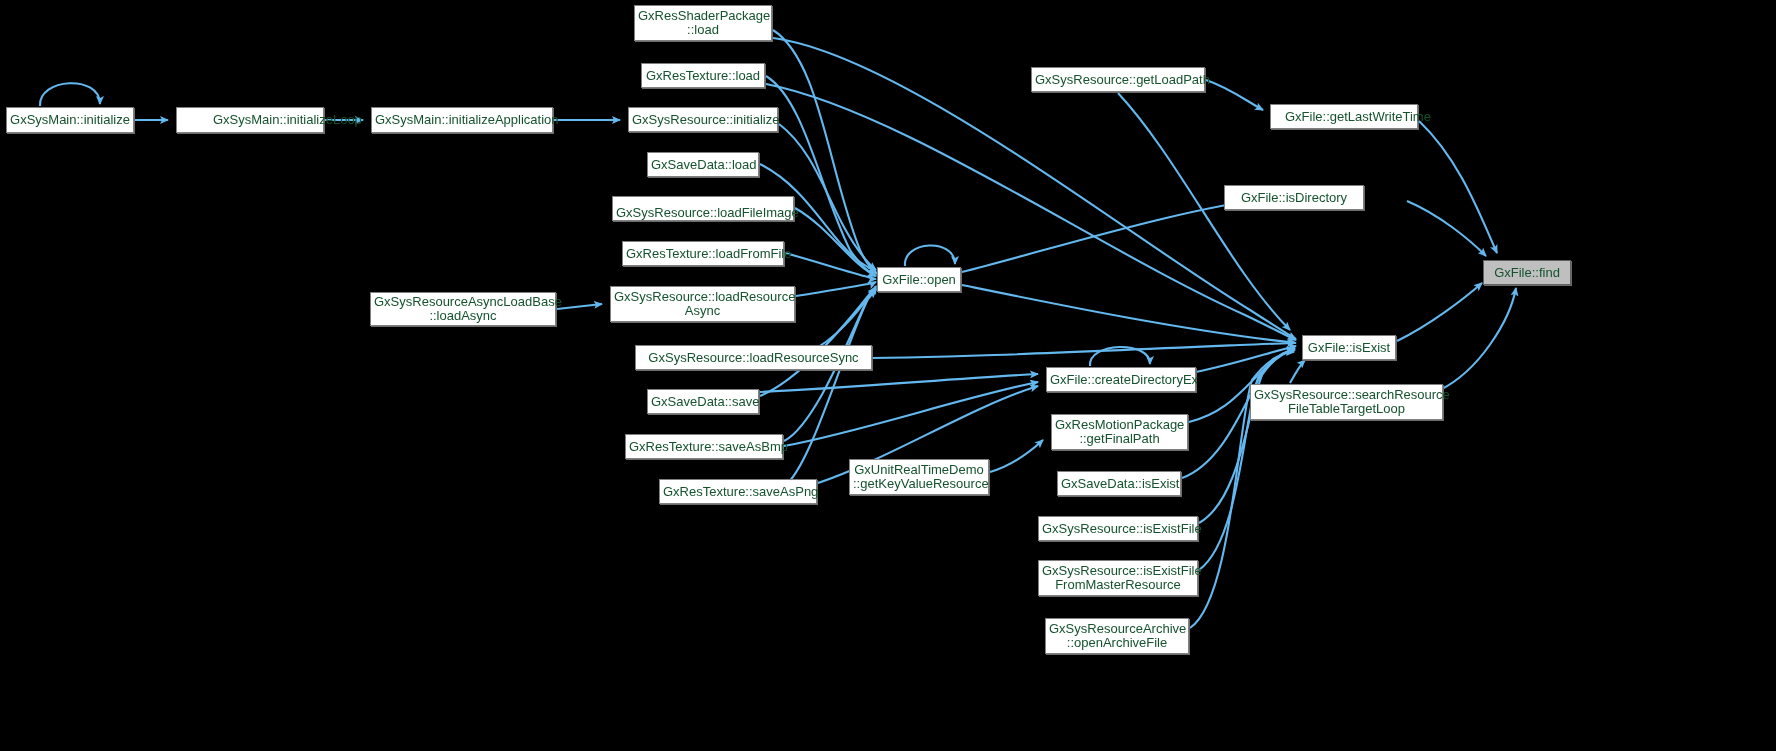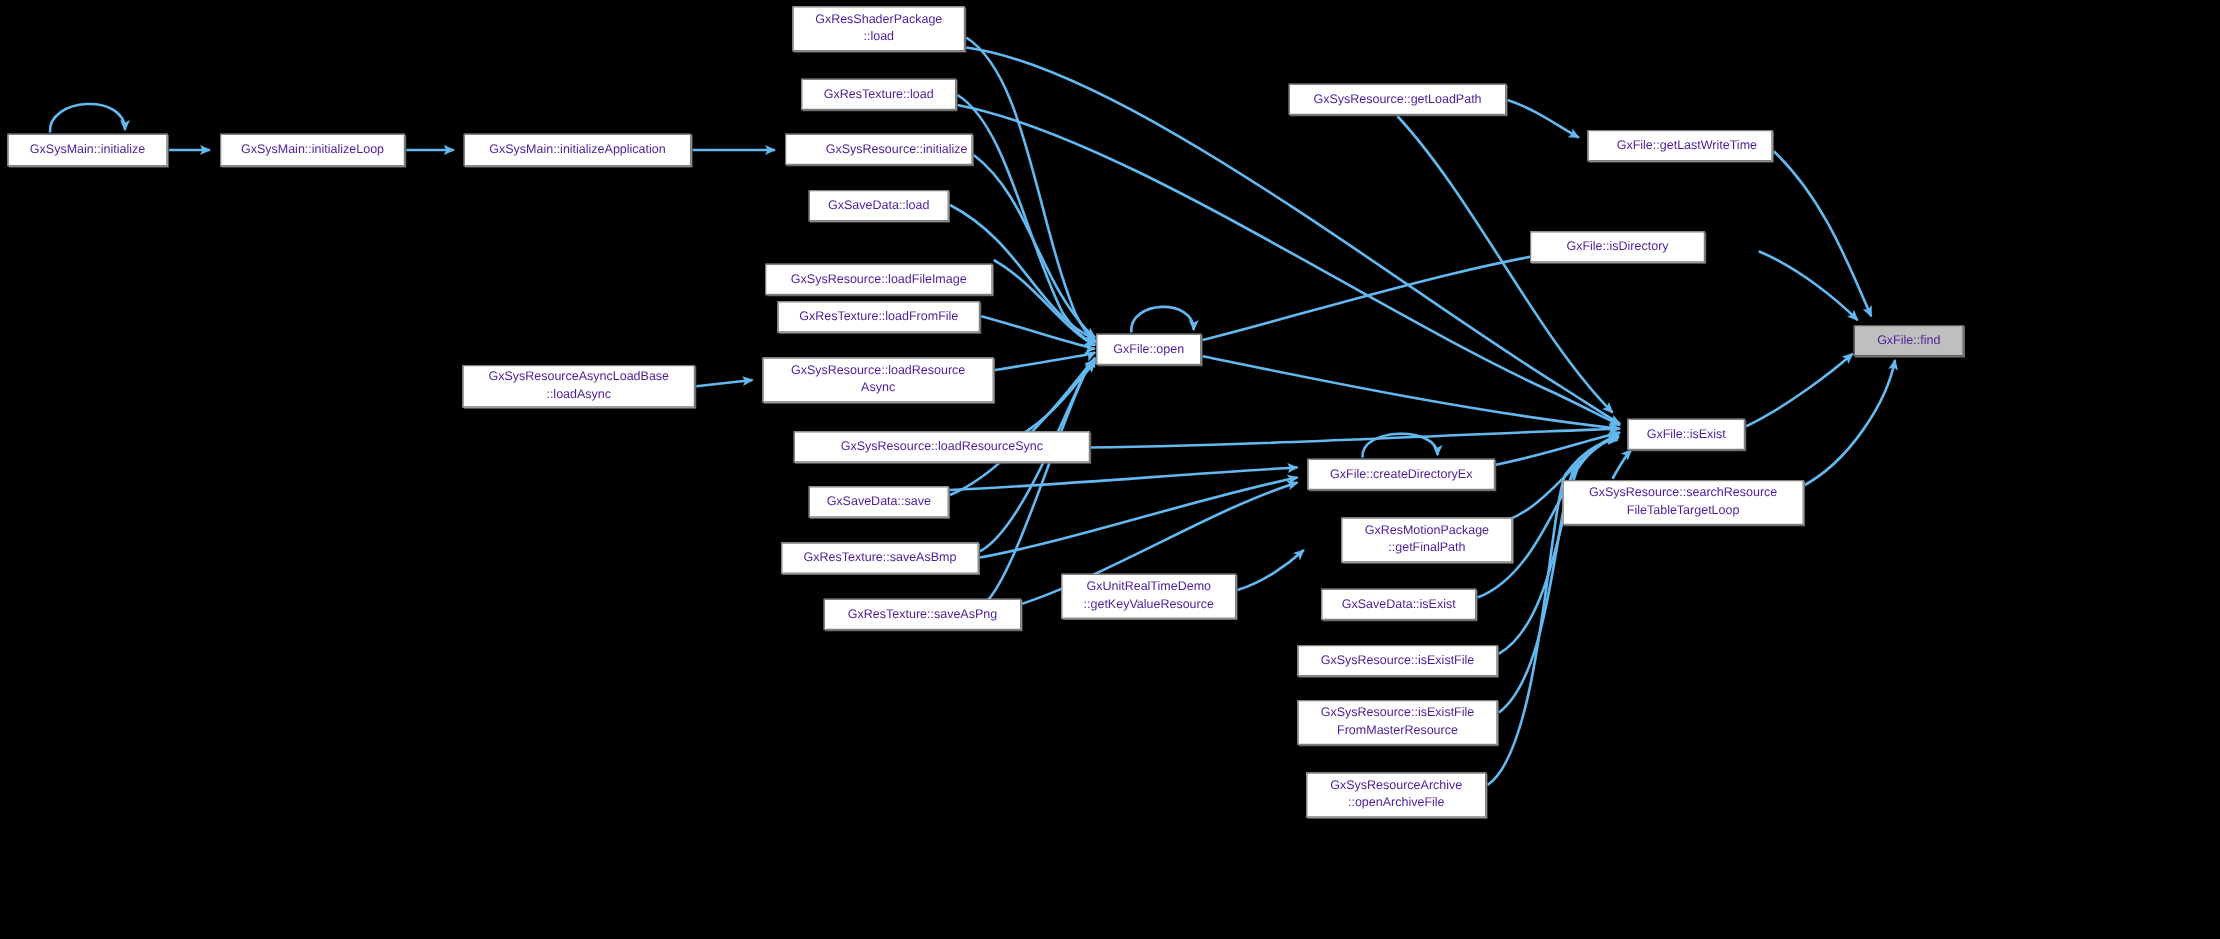--- a/index.html
+++ b/index.html
@@ -20,22 +20,22 @@
     left: 0;
     top: 0;
     width: 1776px;
     height: 751px;
   }
   .node {
     position: absolute;
     box-sizing: border-box;
     background: #ffffff;
     border: 1px solid #808080;
-    color: #4c1d95;
-    font-size: 10px;
+    color: #14532d;
+    font-size: 13px;
     line-height: 14px;
     text-align: center;
     display: flex;
     align-items: center;
     justify-content: center;
     white-space: pre-line;
     letter-spacing: 0px;
     z-index: 5;
     box-shadow: 1px 1px 0 0 #6b6b6b;
   }
@@ -110,46 +110,46 @@
       <path d="M809,358 C900,360 1080,352 1240,345 C1270,344 1288,343 1295,343"></path>
       <path d="M760,392 C850,388 960,378 1038,374"></path>
       <path d="M784,446 C860,432 960,398 1038,382"></path>
       <path d="M784,492 C860,478 960,410 1038,386"></path>
       <path d="M990,472 C1010,466 1030,452 1043,440"></path>
     </g>
   </svg>
 
   <div id="node-layer">
       <div class="node" style="left: 6px; top: 107px; width: 128px; height: 26px;"><span class="node-label">GxSysMain::initialize</span></div>
-      <div class="node" style="left: 176px; top: 107px; width: 148px; height: 26px;"><span class="node-label">GxSysMain::initializeLoop</span></div>
+      <div class="node" style="left: 176px; top: 107px; width: 148px; height: 26px; padding-left: 33px;"><span class="node-label">GxSysMain::initializeLoop</span></div>
       <div class="node" style="left: 371px; top: 107px; width: 182px; height: 26px;"><span class="node-label">GxSysMain::initializeApplication</span></div>
       <div class="node" style="left: 370px; top: 292px; width: 186px; height: 34px;"><span class="node-label">GxSysResourceAsyncLoadBase
 ::loadAsync</span></div>
       <div class="node" style="left: 634px; top: 5px; width: 138px; height: 36px;"><span class="node-label">GxResShaderPackage
 ::load</span></div>
       <div class="node" style="left: 641px; top: 63px; width: 124px; height: 25px;"><span class="node-label">GxResTexture::load</span></div>
       <div class="node" style="left: 628px; top: 107px; width: 150px; height: 25px; text-align: right;"><span class="node-label">GxSysResource::initialize</span></div>
       <div class="node" style="left: 647px; top: 152px; width: 112px; height: 25px;"><span class="node-label">GxSaveData::load</span></div>
-      <div class="node" style="left: 612px; top: 211px; width: 182px; height: 25px;"><span class="node-label">GxSysResource::loadFileImage</span></div>
+      <div class="node" style="left: 612px; top: 196px; width: 182px; height: 25px; align-items: flex-end;"><span class="node-label">GxSysResource::loadFileImage</span></div>
       <div class="node" style="left: 622px; top: 241px; width: 162px; height: 25px;"><span class="node-label">GxResTexture::loadFromFile</span></div>
       <div class="node" style="left: 610px; top: 286px; width: 185px; height: 36px;"><span class="node-label">GxSysResource::loadResource
 Async</span></div>
       <div class="node" style="left: 601px; top: 345px; width: 237px; height: 25px; margin-left: 34px;"><span class="node-label">GxSysResource::loadResourceSync</span></div>
       <div class="node" style="left: 647px; top: 389px; width: 112px; height: 25px;"><span class="node-label">GxSaveData::save</span></div>
       <div class="node" style="left: 625px; top: 434px; width: 158px; height: 25px;"><span class="node-label">GxResTexture::saveAsBmp</span></div>
       <div class="node" style="left: 659px; top: 479px; width: 158px; height: 25px;"><span class="node-label">GxResTexture::saveAsPng</span></div>
       <div class="node" style="left: 849px; top: 459px; width: 140px; height: 36px;"><span class="node-label">GxUnitRealTimeDemo
 ::getKeyValueResource</span></div>
       <div class="node" style="left: 877px; top: 267px; width: 84px; height: 25px;"><span class="node-label">GxFile::open</span></div>
       <div class="node" style="left: 1031px; top: 67px; width: 174px; height: 25px;"><span class="node-label">GxSysResource::getLoadPath</span></div>
       <div class="node" style="left: 1270px; top: 104px; width: 148px; height: 25px; padding-left: 11px;"><span class="node-label">GxFile::getLastWriteTime</span></div>
       <div class="node" style="left: 1224px; top: 185px; width: 140px; height: 25px;"><span class="node-label">GxFile::isDirectory</span></div>
       <div class="node" style="left: 1302px; top: 335px; width: 94px; height: 25px;"><span class="node-label">GxFile::isExist</span></div>
       <div class="node" style="left: 1046px; top: 367px; width: 150px; height: 25px;"><span class="node-label">GxFile::createDirectoryEx</span></div>
-      <div class="node" style="left: 1051px; top: 414px; width: 137px; height: 36px; margin-left: 22px;"><span class="node-label">GxResMotionPackage
+      <div class="node" style="left: 1051px; top: 414px; width: 137px; height: 36px;"><span class="node-label">GxResMotionPackage
 ::getFinalPath</span></div>
       <div class="node" style="left: 1057px; top: 471px; width: 124px; height: 25px;"><span class="node-label">GxSaveData::isExist</span></div>
       <div class="node" style="left: 1038px; top: 516px; width: 160px; height: 25px;"><span class="node-label">GxSysResource::isExistFile</span></div>
       <div class="node" style="left: 1038px; top: 560px; width: 160px; height: 36px;"><span class="node-label">GxSysResource::isExistFile
 FromMasterResource</span></div>
       <div class="node" style="left: 1045px; top: 618px; width: 144px; height: 36px;"><span class="node-label">GxSysResourceArchive
 ::openArchiveFile</span></div>
       <div class="node" style="left: 1250px; top: 384px; width: 193px; height: 36px;"><span class="node-label">GxSysResource::searchResource
 FileTableTargetLoop</span></div>
       <div class="node current" style="left: 1483px; top: 260px; width: 88px; height: 25px; justify-content: center;"><span class="node-label">GxFile::find</span></div>

